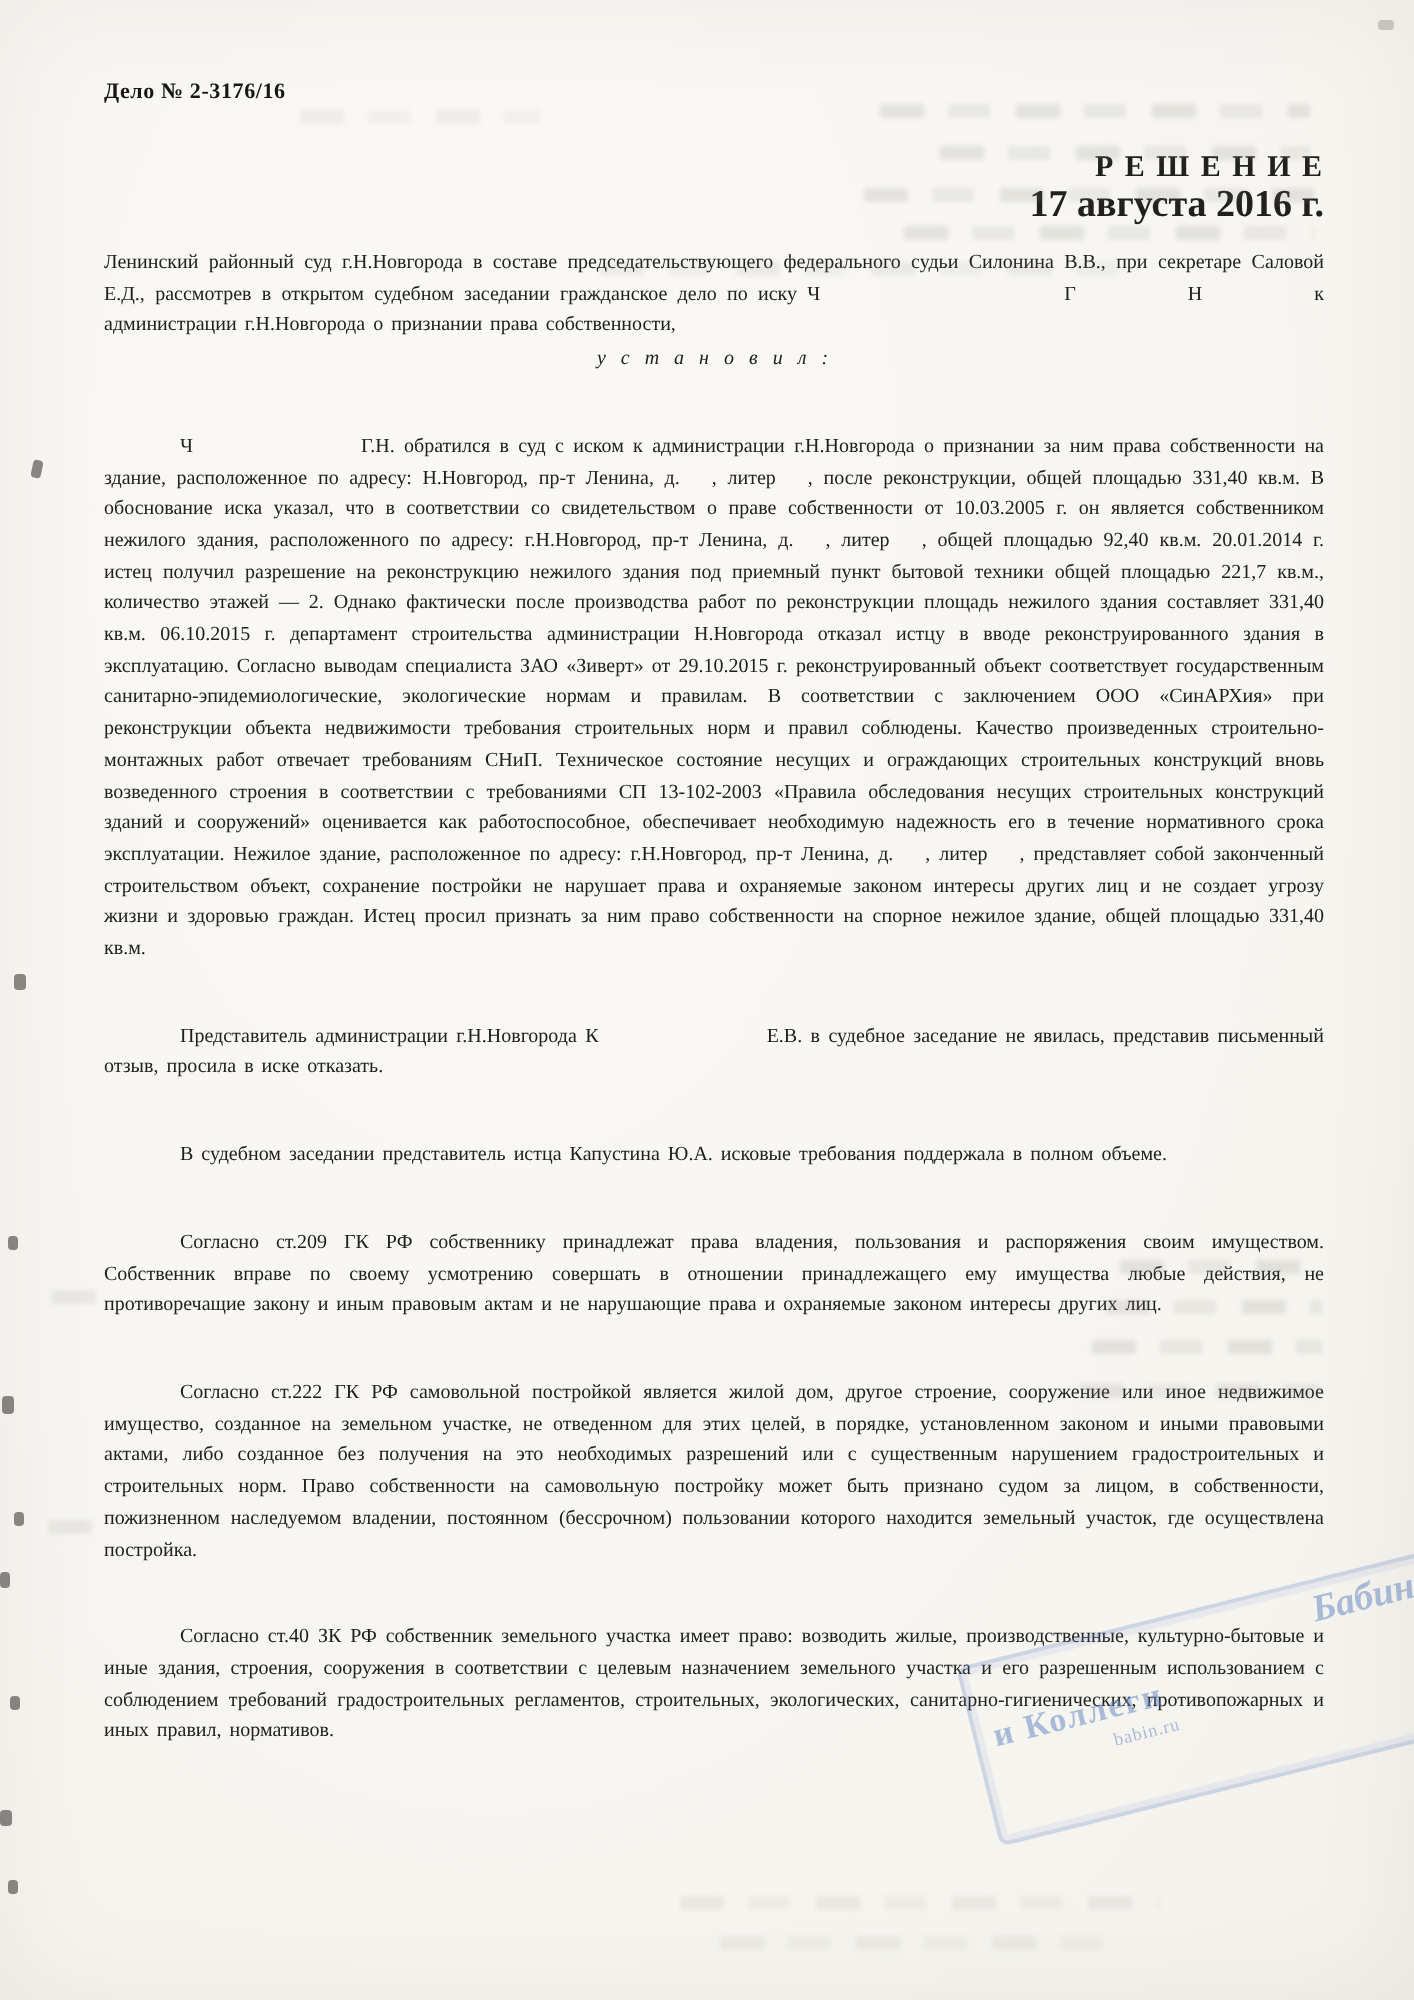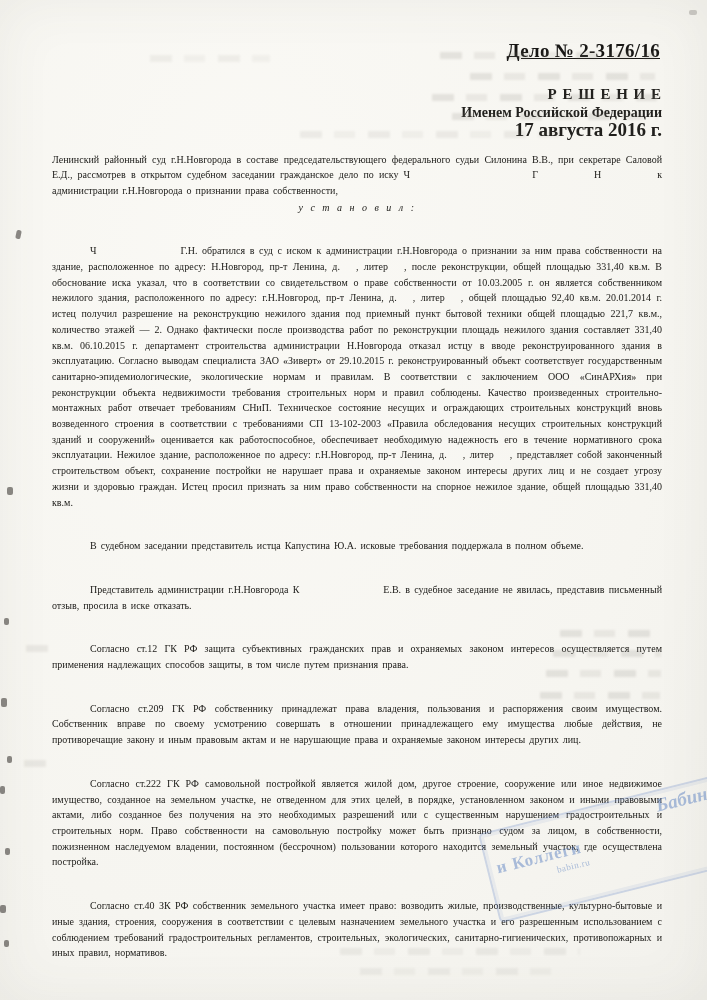--- a/index.html
+++ b/index.html
@@ -5,22 +5,22 @@
   html,body{margin:0;padding:0;background:#e9e8e4;}
   .page{
     position:relative; width:707px; height:1000px; overflow:hidden;
     background:radial-gradient(ellipse at 35% 25%, #faf9f5 0%, #f6f5f0 65%, #f2f1ec 100%);
     font-family:"Liberation Serif","DejaVu Serif",serif;
     color:#21201d;
     box-shadow:inset 0 0 55px rgba(90,85,75,.07);
   }
   .content{position:absolute; left:52px; top:40px; width:610px;}
   .case-number{
-    text-align:right; font-size:19px; font-weight:bold;
-    letter-spacing:.3px; margin:0 2px 24px 0; color:#181715;text-decoration:underline;
+    text-align:left; font-size:11px; font-weight:bold;
+    letter-spacing:.3px; margin:0 2px 24px 0; color:#181715;
   }
   .title-block{text-align:right; font-weight:bold; line-height:17.5px; margin-bottom:13px;}
   .title{font-size:15px; letter-spacing:1px;}
   .subtitle{font-size:14px;}
   .date{font-size:19px;}
   p{margin:0; font-size:10px; line-height:15.7px; text-align:justify; word-spacing:1.5px;}
   .indent{text-indent:38px;margin-top:28px;}
   .ustanovil{text-align:center; text-indent:0; letter-spacing:1.5px; word-spacing:2px; margin:1px 0;font-style:italic;}
   .gap{display:inline-block; height:1px;}
   .g-xl{width:122px;} .g-lg{width:84px;} .g-md{width:56px;} .g-sm{width:16px;}
@@ -75,35 +75,33 @@
   <div class="speck" style="left:0px;  top:905px; width:6px; height:8px;"></div>
   <div class="speck" style="left:4px;  top:940px; width:5px; height:7px;"></div>
   <div class="speck" style="left:689px; top:10px; width:8px; height:5px; opacity:.4;"></div>
 
   <div class="content">
 
     <div class="case-number">Дело № 2-3176/16</div>
 
     <div class="title-block">
       <div class="title">Р Е Ш Е Н И Е</div>
-      <div class="subtitle">Именем Российской Федерации</div>
       <div class="date">17 августа 2016 г.</div>
     </div>
 
     <p><span>Ленинский районный суд г.Н.Новгорода в составе председательствующего федерального судьи Силонина В.В., при секретаре Саловой Е.Д., рассмотрев в открытом судебном заседании гражданское дело по иску Ч</span><span class="gap g-xl"></span><span>Г</span><span class="gap g-md"></span><span>Н</span><span class="gap g-md"></span><span>к администрации г.Н.Новгорода о признании права собственности,</span></p>
 
     <p class="ustanovil">у с т а н о в и л :</p>
 
     <p class="indent"><span>Ч</span><span class="gap g-lg"></span><span>Г.Н. обратился в суд с иском к администрации г.Н.Новгорода о признании за ним права собственности на здание, расположенное по адресу: Н.Новгород, пр-т Ленина, д.</span><span class="gap g-sm"></span><span>, литер</span><span class="gap g-sm"></span><span>, после реконструкции, общей площадью 331,40 кв.м. В обоснование иска указал, что в соответствии со свидетельством о праве собственности от 10.03.2005 г. он является собственником нежилого здания, расположенного по адресу: г.Н.Новгород, пр-т Ленина, д.</span><span class="gap g-sm"></span><span>, литер</span><span class="gap g-sm"></span><span>, общей площадью 92,40 кв.м. 20.01.2014 г. истец получил разрешение на реконструкцию нежилого здания под приемный пункт бытовой техники общей площадью 221,7 кв.м., количество этажей — 2. Однако фактически после производства работ по реконструкции площадь нежилого здания составляет 331,40 кв.м. 06.10.2015 г. департамент строительства администрации Н.Новгорода отказал истцу в вводе реконструированного здания в эксплуатацию. Согласно выводам специалиста ЗАО «Зиверт» от 29.10.2015 г. реконструированный объект соответствует государственным санитарно-эпидемиологические, экологические нормам и правилам. В соответствии с заключением ООО «СинАРХия» при реконструкции объекта недвижимости требования строительных норм и правил соблюдены. Качество произведенных строительно-монтажных работ отвечает требованиям СНиП. Техническое состояние несущих и ограждающих строительных конструкций вновь возведенного строения в соответствии с требованиями СП 13-102-2003 «Правила обследования несущих строительных конструкций зданий и сооружений» оценивается как работоспособное, обеспечивает необходимую надежность его в течение нормативного срока эксплуатации. Нежилое здание, расположенное по адресу: г.Н.Новгород, пр-т Ленина, д.</span><span class="gap g-sm"></span><span>, литер</span><span class="gap g-sm"></span><span>, представляет собой законченный строительством объект, сохранение постройки не нарушает права и охраняемые законом интересы других лиц и не создает угрозу жизни и здоровью граждан. Истец просил признать за ним право собственности на спорное нежилое здание, общей площадью 331,40 кв.м.</span></p>
 
+    <p class="indent"><span>Представитель администрации г.Н.Новгорода К</span><span class="gap g-lg"></span><span>Е.В. в судебное заседание не явилась, представив письменный отзыв, просила в иске отказать.</span></p>
+
     <p class="indent">В судебном заседании представитель истца Капустина Ю.А. исковые требования поддержала в полном объеме.</p>
 
-    <p class="indent"><span>Представитель администрации г.Н.Новгорода К</span><span class="gap g-lg"></span><span>Е.В. в судебное заседание не явилась, представив письменный отзыв, просила в иске отказать.</span></p>
-
-    <p class="indent">Согласно ст.12 ГК РФ защита субъективных гражданских прав и охраняемых законом интересов осуществляется путем применения надлежащих способов защиты, в том числе путем признания права.</p>
     <p class="indent">Согласно ст.209 ГК РФ собственнику принадлежат права владения, пользования и распоряжения своим имуществом. Собственник вправе по своему усмотрению совершать в отношении принадлежащего ему имущества любые действия, не противоречащие закону и иным правовым актам и не нарушающие права и охраняемые законом интересы других лиц.</p>
     <p class="indent">Согласно ст.222 ГК РФ самовольной постройкой является жилой дом, другое строение, сооружение или иное недвижимое имущество, созданное на земельном участке, не отведенном для этих целей, в порядке, установленном законом и иными правовыми актами, либо созданное без получения на это необходимых разрешений или с существенным нарушением градостроительных и строительных норм. Право собственности на самовольную постройку может быть признано судом за лицом, в собственности, пожизненном наследуемом владении, постоянном (бессрочном) пользовании которого находится земельный участок, где осуществлена постройка.</p>
     <p class="indent">Согласно ст.40 ЗК РФ собственник земельного участка имеет право: возводить жилые, производственные, культурно-бытовые и иные здания, строения, сооружения в соответствии с целевым назначением земельного участка и его разрешенным использованием с соблюдением требований градостроительных регламентов, строительных, экологических, санитарно-гигиенических, противопожарных и иных правил, нормативов.</p>
 
   </div>
 
   <div class="stamp">
     <div class="stamp-row1">Бабин</div>
     <div class="stamp-row2">и Коллеги</div>
     <div class="stamp-row3">babin.ru</div>

